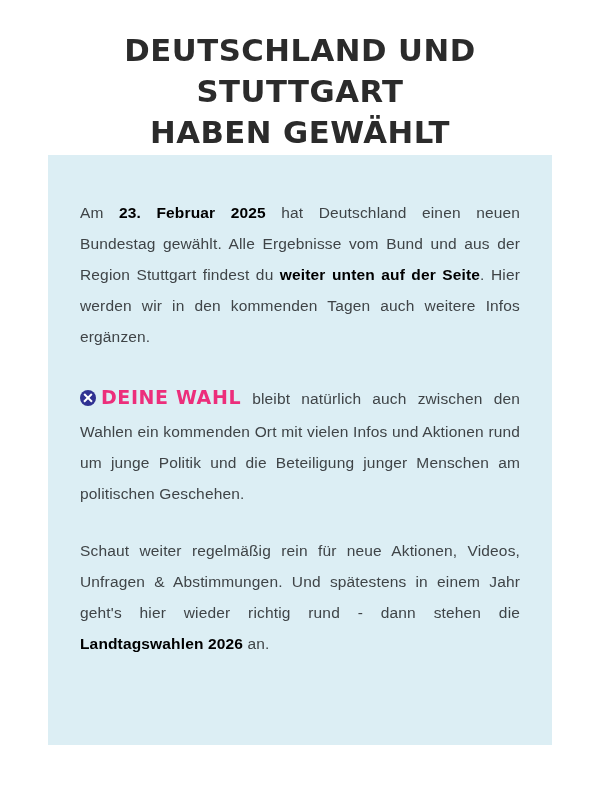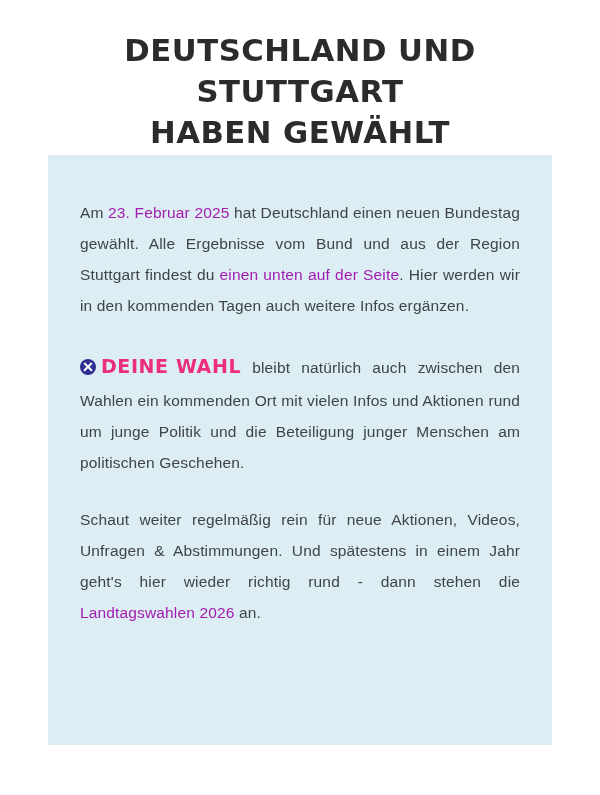--- a/index.html
+++ b/index.html
@@ -60,22 +60,22 @@
     line-height: 2.0;
     color: #3f4447;
     text-align: justify;
     text-justify: inter-word;
     letter-spacing: 0.15px;
   }
   .para:last-child {
     margin-bottom: 12px;
   }
   .para b, .para strong {
-    font-weight: normal;
-    color: #a21caf;
+    font-weight: bold;
+    color: #000000;
   }
 
   
   .brand {
     display: inline-block;
     white-space: nowrap;
     vertical-align: baseline;
   }
   .brand-mark {
     display: inline-block;
@@ -119,21 +119,21 @@
 <div class="page">
 
   <h1 class="headline">
     <span class="line">Deutschland und Stuttgart</span>
     <span class="line">haben gewählt</span>
   </h1>
 
   <div class="card">
 
     <p class="para">
-      <span>Am </span><b>23. Februar 2025</b><span> hat Deutschland einen neuen Bundestag gewählt. Alle Ergebnisse vom Bund und aus der Region Stuttgart findest du </span><b>einen unten auf der Seite</b><span>. Hier werden wir in den kommenden Tagen auch weitere Infos ergänzen.</span>
+      <span>Am </span><b>23. Februar 2025</b><span> hat Deutschland einen neuen Bundestag gewählt. Alle Ergebnisse vom Bund und aus der Region Stuttgart findest du </span><b>weiter unten auf der Seite</b><span>. Hier werden wir in den kommenden Tagen auch weitere Infos ergänzen.</span>
     </p>
 
     <p class="para">
       <span class="brand"><span class="brand-mark"></span><span class="brand-text">Deine Wahl</span></span><span> bleibt natürlich auch zwischen den Wahlen ein kommenden Ort mit vielen Infos und Aktionen rund um junge Politik und die Beteiligung junger Menschen am politischen Geschehen.</span>
     </p>
 
     <p class="para">
       <span>Schaut weiter regelmäßig rein für neue Aktionen, Videos, Unfragen &amp; Abstimmungen. Und spätestens in einem Jahr geht's hier wieder richtig rund - dann stehen die </span><b>Landtagswahlen 2026</b><span> an.</span>
     </p>
 

